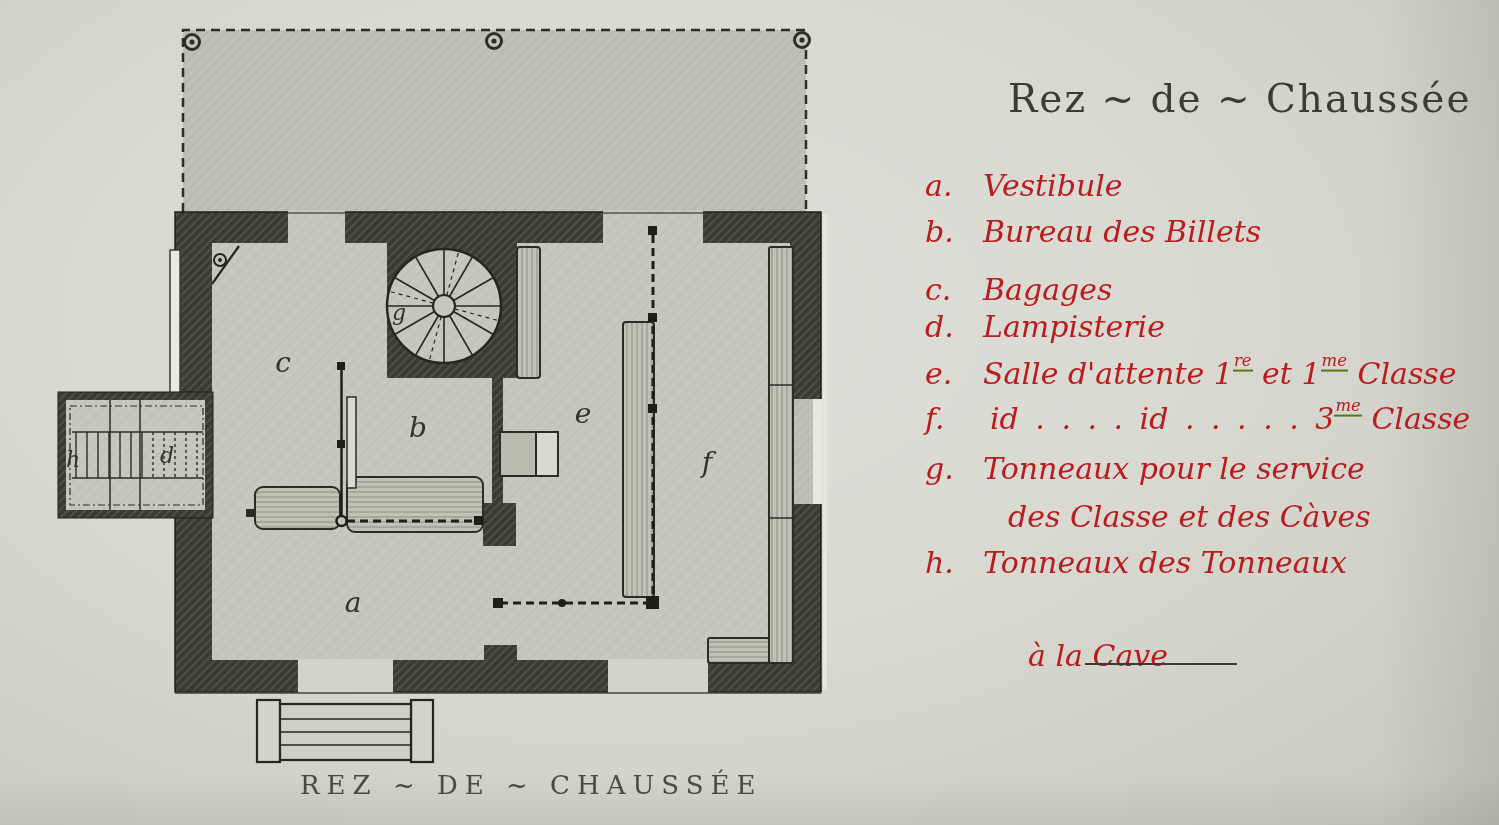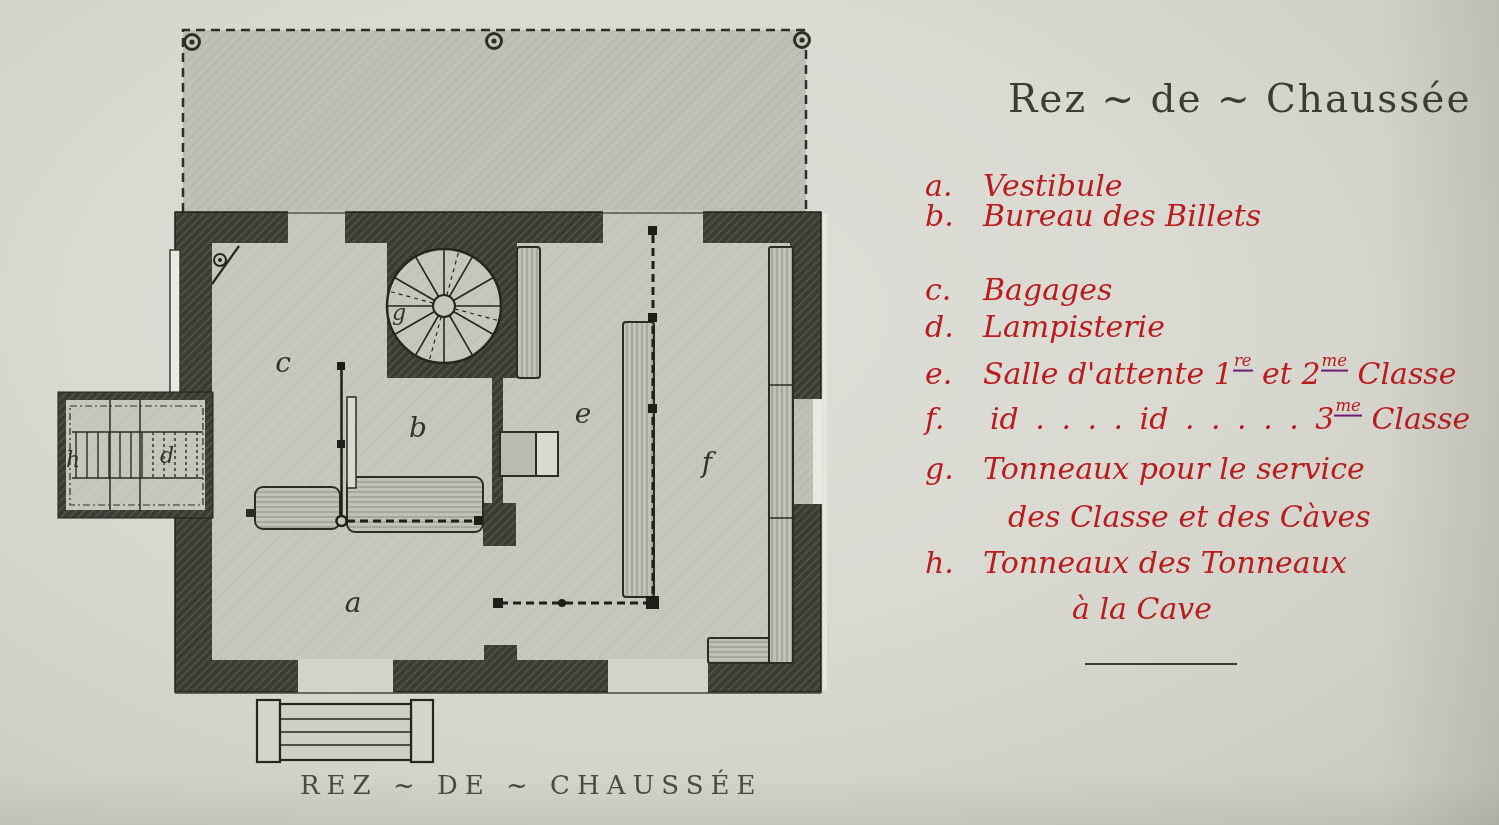--- a/index.html
+++ b/index.html
@@ -18,25 +18,25 @@
   }
   .plan-svg{position:absolute;left:0;top:0;}
   
   .legend-title{
     position:absolute;left:1008px;top:76px;
     font-size:39px;letter-spacing:2px;color:#3c3c34;white-space:nowrap;
   }
   .lrow{position:absolute;left:925px;white-space:nowrap;font-size:30px;font-style:italic;color:#b91c1c;}
   .lrow .llet{display:inline-block;width:58px;font-style:italic;}
   .lrow.indent1{left:1008px;}
-  .lrow.indent2{left:1072px;}
+  .lrow.indent2{left:1028px;margin-top:47px;}
   .ltxt sup{
     display:inline-block;font-size:0.55em;line-height:1;
     transform:translateY(-0.45em);
-    border-bottom:2px solid #701a75;padding:0 1px;
+    border-bottom:2px solid #4d7c0f;padding:0 1px;
   }
   .dots{word-spacing:7px;margin-left:7px;}
   .legend-rule{position:absolute;left:1085px;top:663px;width:152px;height:2px;background:#3a3a33;}
   .plan-caption{
     position:absolute;left:300px;top:770px;width:400px;text-align:center;
     font-size:26px;letter-spacing:7px;color:#4a4a42;white-space:nowrap;
   }
   .rl{font-family:"DejaVu Serif",serif;font-style:italic;fill:#32322b;font-size:28px;text-anchor:middle;}
   .rl-sm{font-size:22px;}
 </style>
@@ -226,31 +226,31 @@
 </svg>
 
 <div class="plan-caption">REZ ~ DE ~ CHAUSSÉE</div>
 
 <div>
   <div class="legend-title">Rez ~ de ~ Chaussée</div>
 
   <div class="lrow" style="top:168px">
     <span class="llet">a.</span><span class="ltxt">Vestibule</span>
   </div>
-  <div class="lrow" style="top:198px">
+  <div class="lrow" style="top:214px">
     <span class="llet">b.</span><span class="ltxt">Bureau des Billets</span>
   </div>
   <div class="lrow" style="top:272px">
     <span class="llet">c.</span><span class="ltxt">Bagages</span>
   </div>
   <div class="lrow" style="top:309px">
     <span class="llet">d.</span><span class="ltxt">Lampisterie</span>
   </div>
   <div class="lrow" style="top:356px">
-    <span class="llet">e.</span><span class="ltxt"><span>Salle d'attente 1</span><sup>re</sup><span> et 2</span><sup>me</sup><span> Classe</span></span>
+    <span class="llet">e.</span><span class="ltxt"><span>Salle d'attente 1</span><sup>re</sup><span> et 1</span><sup>me</sup><span> Classe</span></span>
   </div>
   <div class="lrow" style="top:401px">
     <span class="llet">f.</span><span class="ltxt"><span class="dots">id . . . . id . . . . . 3</span><sup>me</sup><span> Classe</span></span>
   </div>
   <div class="lrow" style="top:451px">
     <span class="llet">g.</span><span class="ltxt">Tonneaux pour le service</span>
   </div>
   <div class="lrow indent1" style="top:499px">
     <span class="ltxt">des Classe et des Càves</span>
   </div>

